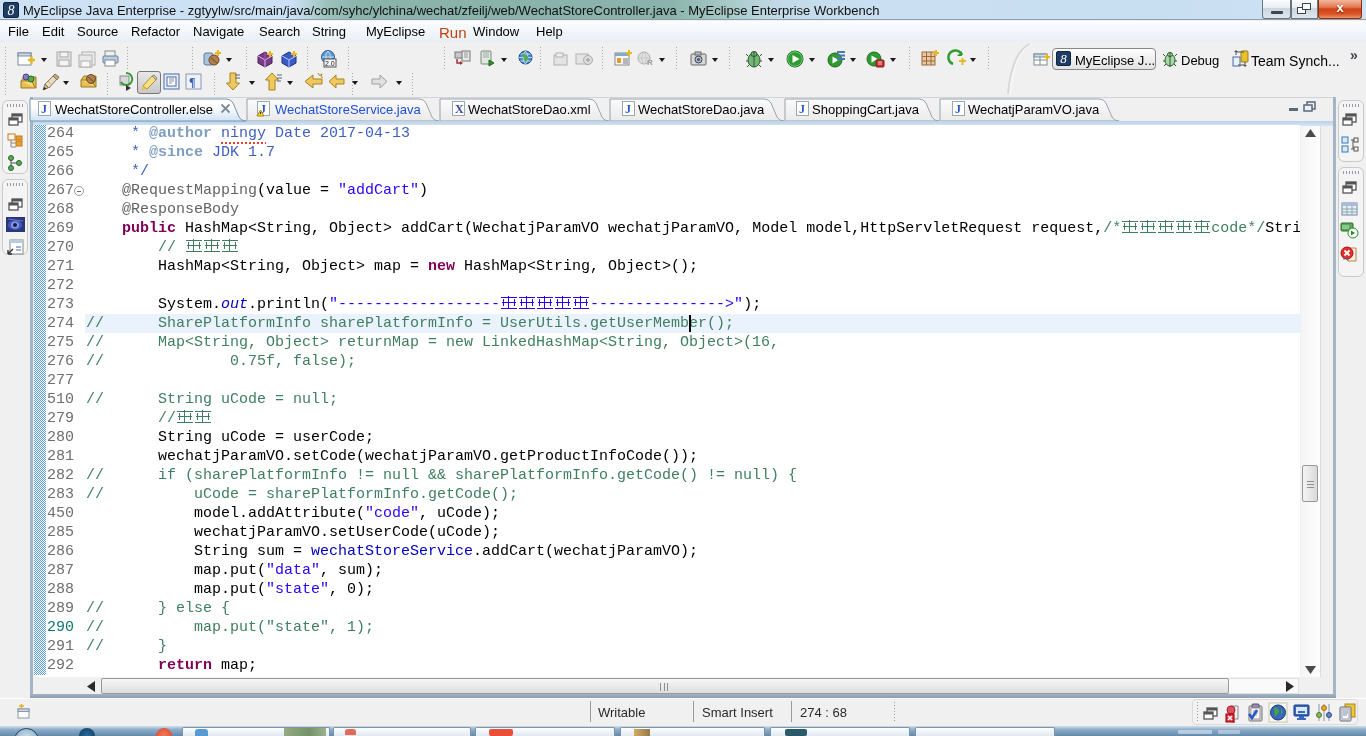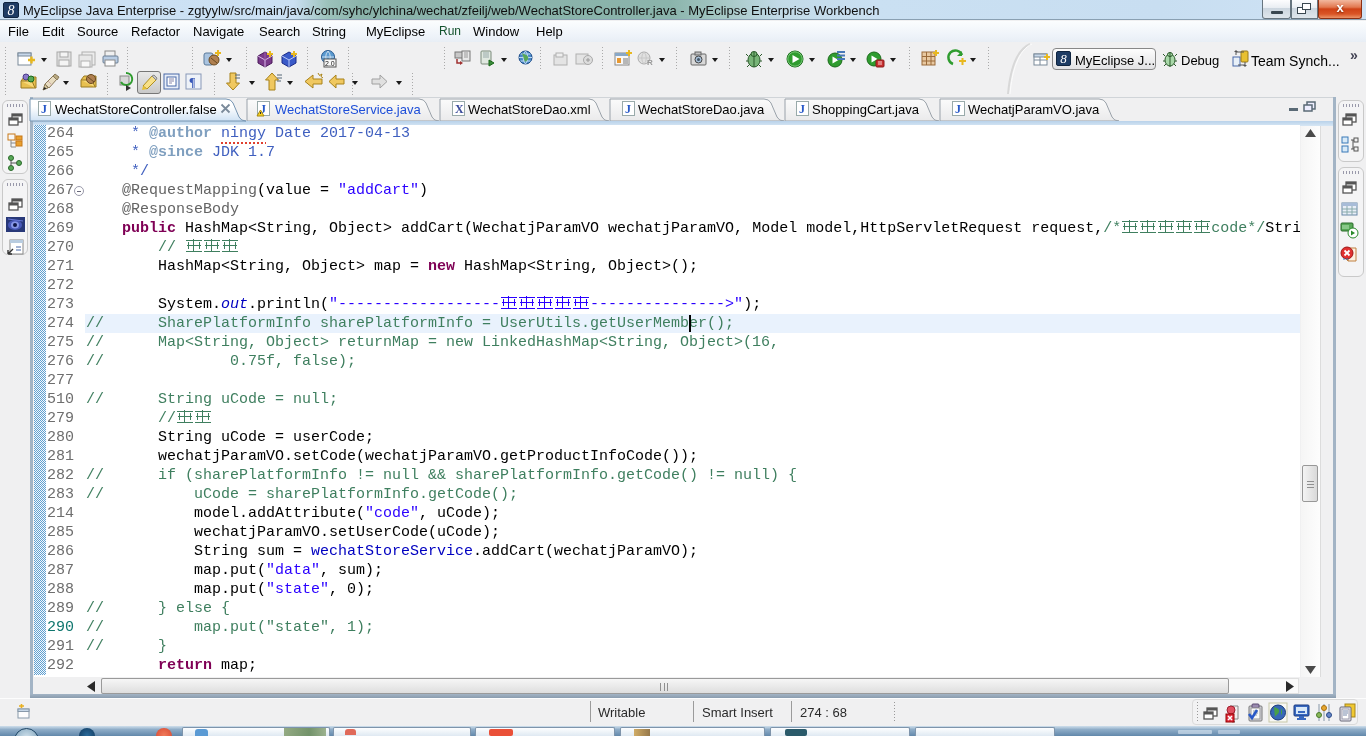--- a/index.html
+++ b/index.html
@@ -41,21 +41,21 @@
 <div style="position:absolute;left:1318px;top:0px;width:44px;height:19px;background:linear-gradient(#f2b89e,#e27850 40%,#cf4216 50%,#da5526 78%,#eb9468);border:1px solid #8c3013;border-top:none;border-radius:0 0 3px 3px;color:#fff;text-align:center;font-weight:bold;font-size:13px;line-height:16px;text-shadow:0 1px 2px #7a2200">x</div>
 <div style="position:absolute;left:0px;top:21px;width:1366px;height:21px;background:linear-gradient(#fbfdfe,#eef3f9 70%,#e8eef5)"></div>
 <div style="position:absolute;left:8px;top:24px;width:60px;height:16px;font-size:13px;color:#000">File</div>
 <div style="position:absolute;left:42px;top:24px;width:60px;height:16px;font-size:13px;color:#000">Edit</div>
 <div style="position:absolute;left:77px;top:24px;width:60px;height:16px;font-size:13px;color:#000">Source</div>
 <div style="position:absolute;left:131px;top:24px;width:60px;height:16px;font-size:13px;color:#000">Refactor</div>
 <div style="position:absolute;left:193px;top:24px;width:60px;height:16px;font-size:13px;color:#000">Navigate</div>
 <div style="position:absolute;left:259px;top:24px;width:60px;height:16px;font-size:13px;color:#000">Search</div>
 <div style="position:absolute;left:312px;top:24px;width:60px;height:16px;font-size:13px;color:#000">String</div>
 <div style="position:absolute;left:366px;top:24px;width:60px;height:16px;font-size:13px;color:#000">MyEclipse</div>
-<div style="position:absolute;left:439px;top:24px;width:60px;height:16px;font-size:12px;color:#14532d">Run</div>
+<div style="position:absolute;left:439px;top:24px;width:60px;height:16px;font-size:15px;color:#c2410c">Run</div>
 <div style="position:absolute;left:473px;top:24px;width:60px;height:16px;font-size:13px;color:#000">Window</div>
 <div style="position:absolute;left:536px;top:24px;width:60px;height:16px;font-size:13px;color:#000">Help</div>
 <div style="position:absolute;left:0px;top:42px;width:1366px;height:54px;background:#f0f0f1"></div>
 <div class="tsep" style="left:5px;top:47px"></div>
 <div class="tsep" style="left:127px;top:47px"></div>
 <div class="tsep" style="left:192px;top:47px"></div>
 <div class="tsep" style="left:246px;top:47px"></div>
 <div class="tsep" style="left:307px;top:47px"></div>
 <div class="tsep" style="left:348px;top:47px"></div>
 <div class="tsep" style="left:444px;top:47px"></div>
@@ -395,21 +395,21 @@
           <stop offset="0.35" stop-color="#ffffff"></stop>
           <stop offset="1" stop-color="#cfe2f4"></stop>
         </linearGradient>
       </defs>
       <path d="M0 1 H196 q5 0 7 4 l6 14 q2 4 7 4 H0 z" fill="url(#atg)" stroke="#7695b2" stroke-width="1"></path>
     </svg>
 <svg style="left:38px;top:101px;z-index:5" width="13" height="15" viewBox="0 0 13 15">
       <rect x="0.5" y="0.5" width="12" height="14" fill="#fff" stroke="#9aa"></rect>
       <text x="3" y="12" font-size="12" font-weight="bold" fill="#2858c8" font-family="Liberation Serif">J</text>
     </svg>
-<div style="position:absolute;left:55px;top:102px;width:160px;height:15px;font-size:13px;color:#000;z-index:5;white-space:nowrap">WechatStoreController.false</div>
+<div style="position:absolute;left:55px;top:102px;width:160px;height:15px;font-size:13px;color:#000;z-index:5;white-space:nowrap">WechatStoreController.else</div>
 <svg style="left:220px;top:103px;z-index:5" width="11" height="11" viewBox="0 0 11 11">
       <path d="M1.5 1.5l8 8M9.5 1.5l-8 8" stroke="#7a8a9a" stroke-width="1.8"></path>
     </svg>
 <svg style="left:257px;top:101px;z-index:5" width="13" height="15" viewBox="0 0 13 15">
       <rect x="0.5" y="0.5" width="12" height="14" fill="#fff" stroke="#9aa"></rect>
       <text x="3" y="12" font-size="12" font-weight="bold" fill="#2858c8" font-family="Liberation Serif">J</text>
       <path d="M0 15l3.5-6 3.5 6z" fill="#f8d020" stroke="#a88a10"></path>
       <path d="M3.5 11v2" stroke="#333"></path>
     </svg>
 <div style="position:absolute;left:275px;top:102px;width:160px;height:15px;font-size:13px;color:#1d4ed8;white-space:nowrap">WechatStoreService.java</div>
@@ -578,21 +578,21 @@
 <div class="cl" style="left:13px;top:284px;color:#6e6e6e">279</div>
 <div class="cl" style="left:52px;top:284px">        <span class="cm">//<span class="cj"><i class="a"></i><i class="b"></i><i class="c"></i><i class="d"></i><i class="e"></i><i class="f"></i></span><span class="cj"><i class="a"></i><i class="b"></i><i class="c"></i><i class="d"></i><i class="e"></i><i class="f"></i></span></span></div>
 <div class="cl" style="left:13px;top:303px;color:#6e6e6e">280</div>
 <div class="cl" style="left:52px;top:303px">        String uCode = userCode;</div>
 <div class="cl" style="left:13px;top:322px;color:#6e6e6e">281</div>
 <div class="cl" style="left:52px;top:322px">        wechatjParamVO.setCode(wechatjParamVO.getProductInfoCode());</div>
 <div class="cl" style="left:13px;top:341px;color:#6e6e6e">282</div>
 <div class="cl" style="left:52px;top:341px"><span class="cm">//      if (sharePlatformInfo != null &amp;&amp; sharePlatformInfo.getCode() != null) {</span></div>
 <div class="cl" style="left:13px;top:360px;color:#6e6e6e">283</div>
 <div class="cl" style="left:52px;top:360px"><span class="cm">//          uCode = sharePlatformInfo.getCode();</span></div>
-<div class="cl" style="left:13px;top:379px;color:#6e6e6e">214</div>
+<div class="cl" style="left:13px;top:379px;color:#6e6e6e">450</div>
 <div class="cl" style="left:52px;top:379px">            model.addAttribute(<span class="st">"code"</span>, uCode);</div>
 <div class="cl" style="left:13px;top:398px;color:#6e6e6e">285</div>
 <div class="cl" style="left:52px;top:398px">            wechatjParamVO.setUserCode(uCode);</div>
 <div class="cl" style="left:13px;top:417px;color:#6e6e6e">286</div>
 <div class="cl" style="left:52px;top:417px">            String sum = <span class="fld">wechatStoreService</span>.addCart(wechatjParamVO);</div>
 <div class="cl" style="left:13px;top:436px;color:#6e6e6e">287</div>
 <div class="cl" style="left:52px;top:436px">            map.put(<span class="st">"data"</span>, sum);</div>
 <div class="cl" style="left:13px;top:455px;color:#6e6e6e">288</div>
 <div class="cl" style="left:52px;top:455px">            map.put(<span class="st">"state"</span>, 0);</div>
 <div class="cl" style="left:13px;top:474px;color:#6e6e6e">289</div>

